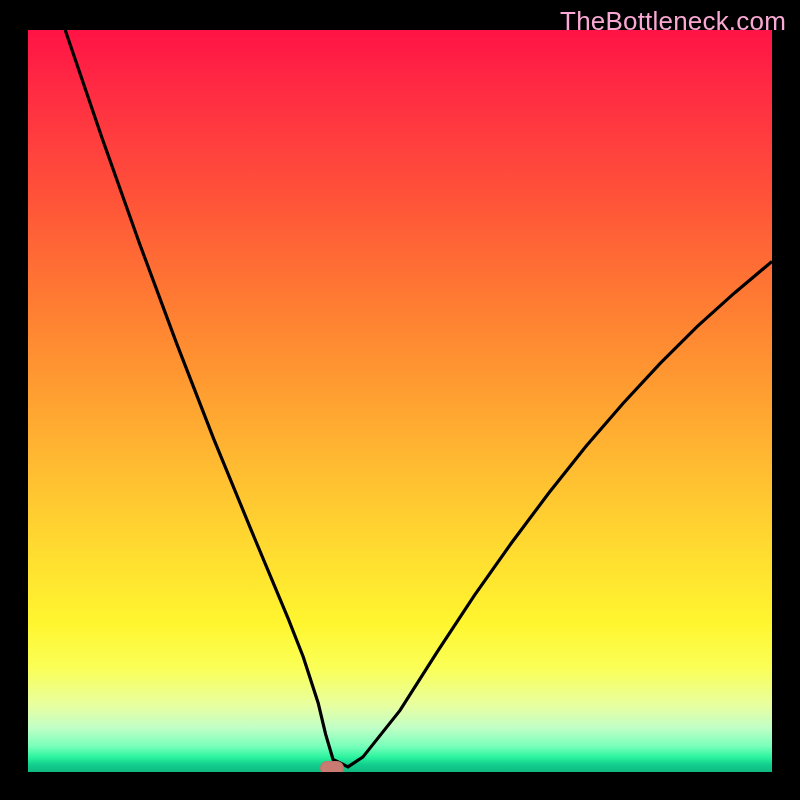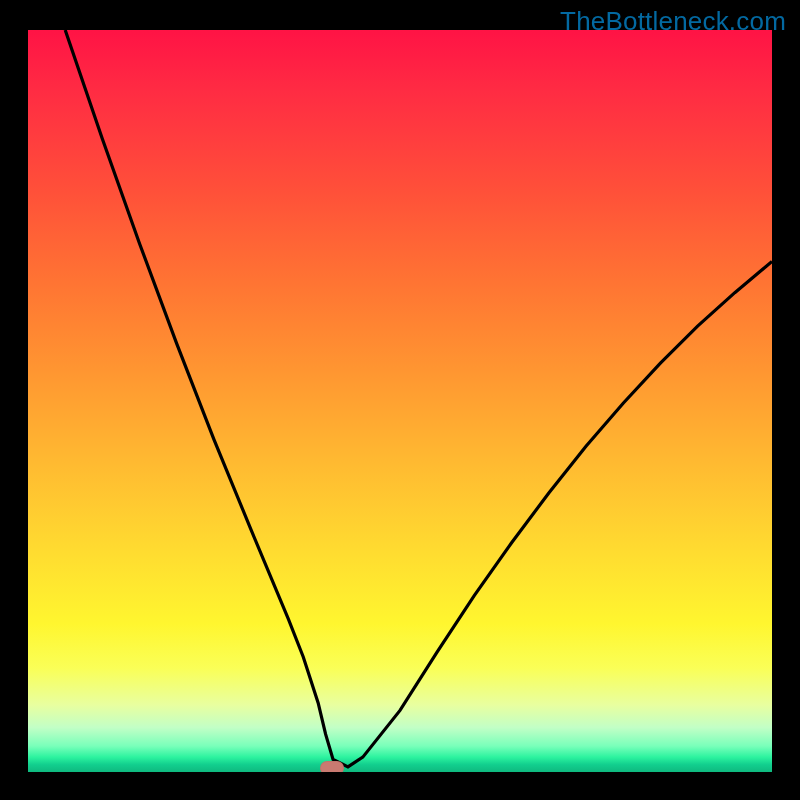--- a/index.html
+++ b/index.html
@@ -10,21 +10,21 @@
     background: #000;
     position: relative;
   }
   .watermark {
     position: absolute;
     top: 6px;
     right: 14px;
     font-family: Arial, Helvetica, sans-serif;
     font-size: 26px;
     font-weight: 500;
-    color: #0369a1;
+    color: #f9a8d4;
     letter-spacing: 0.2px;
   }
   .plot-area {
     position: absolute;
     left: 28px;
     top: 30px;
     width: 744px;
     height: 742px;
     overflow: hidden;
   }

